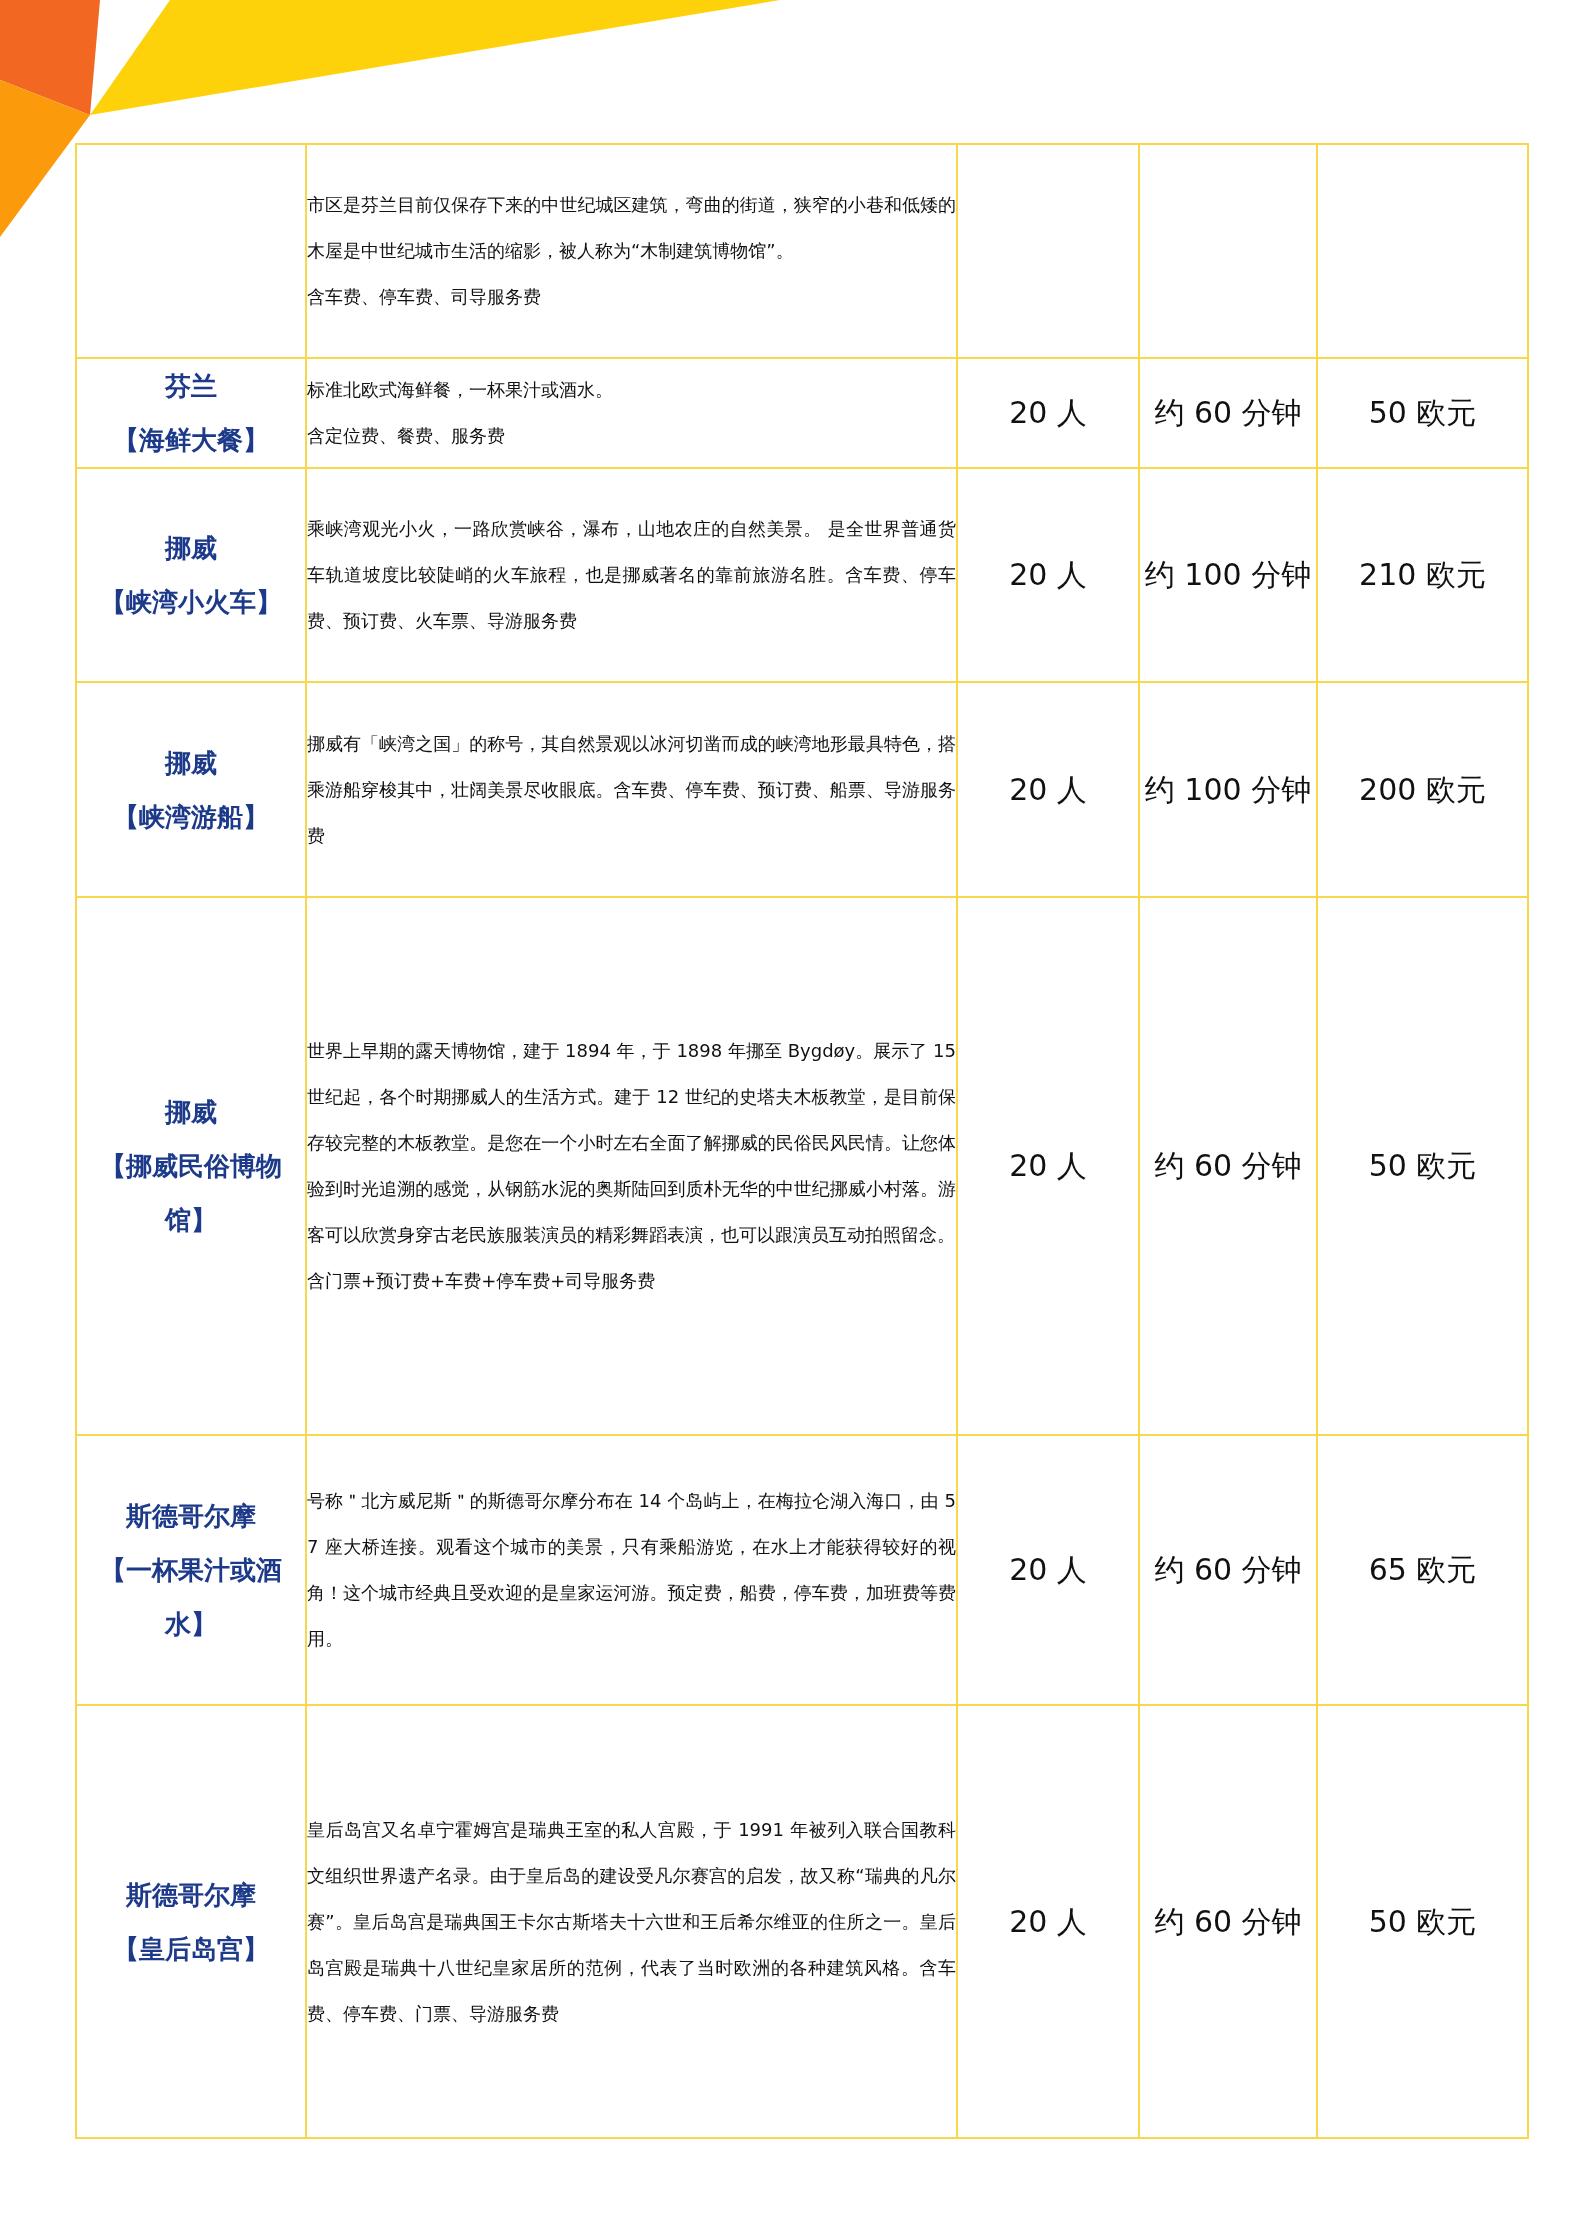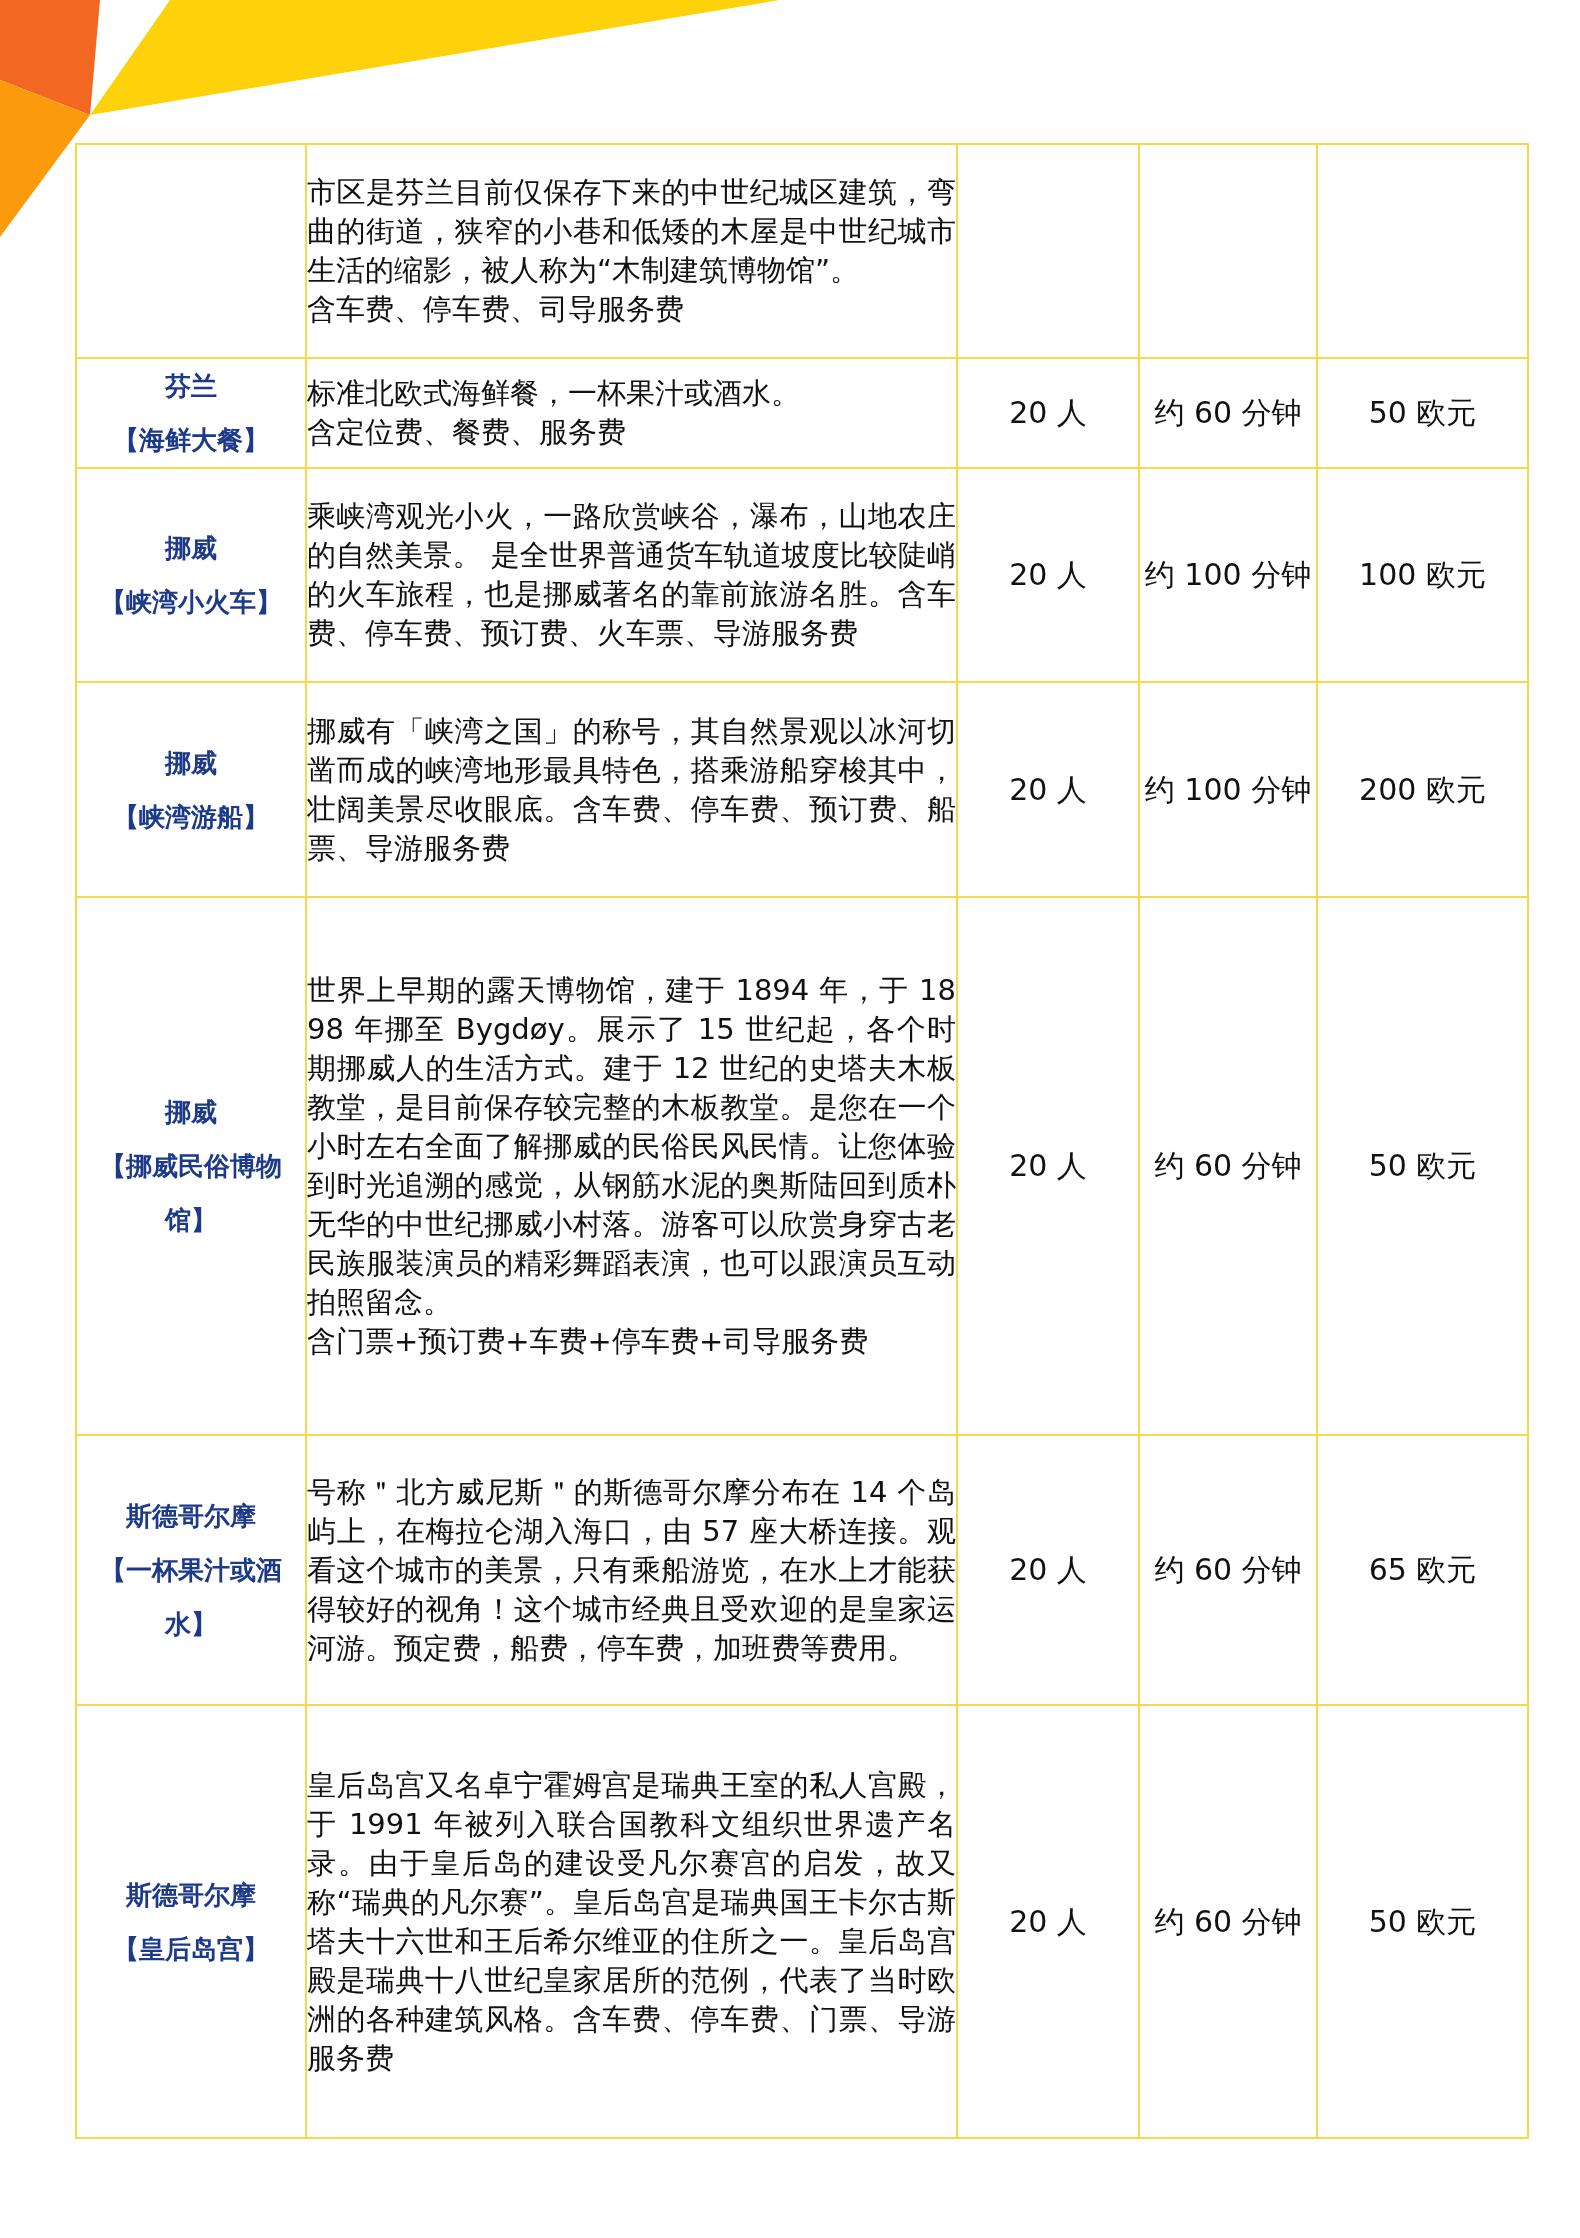--- a/index.html
+++ b/index.html
@@ -9,21 +9,21 @@
   table.tour {
     position: absolute; left: 75px; top: 143px;
     border-collapse: collapse; table-layout: fixed;
   }
   table.tour td {
     border: 2px solid #f8d74a; padding: 0; vertical-align: middle;
     box-sizing: border-box;
   }
   td.loc { text-align: center; font-weight: bold; color: #1d3a8a;
            font-size: 26px; line-height: 54px; padding: 0 10px; border-radius: 10px; }
-  td.desc { font-size: 29px; line-height: 39px; padding: 0 18px 0 22px;
+  td.desc { font-size: 18px; line-height: 46px; padding: 0 18px 0 22px;
             text-align: justify; word-break: break-all; }
   td.num { text-align: center; font-size: 30px; line-height: 54px; padding: 0 24px; }
   .line { display: block; }
 </style>
 </head>
 <body>
 
 <svg class="deco" width="800" height="250" viewBox="0 0 800 250">
   <polygon points="0,0 100,0 90,115 0,80" fill="#f26722"></polygon>
   <polygon points="0,80 90,115 0,237" fill="#fb9a0a"></polygon>
@@ -70,21 +70,21 @@
     <tr style="height:214px">
       <td class="loc">
         <span class="line">挪威</span>
         <span class="line">【峡湾小火车】</span>
       </td>
       <td class="desc">
         <span class="line">乘峡湾观光小火，一路欣赏峡谷，瀑布，山地农庄的自然美景。  是全世界普通货车轨道坡度比较陡峭的火车旅程，也是挪威著名的靠前旅游名胜。含车费、停车费、预订费、火车票、导游服务费</span>
       </td>
       <td class="num">20 人</td>
       <td class="num">约 100 分钟</td>
-      <td class="num">100 欧元</td>
+      <td class="num">210 欧元</td>
     </tr>
 
     <tr style="height:215px">
       <td class="loc">
         <span class="line">挪威</span>
         <span class="line">【峡湾游船】</span>
       </td>
       <td class="desc">
         <span class="line">挪威有「峡湾之国」的称号，其自然景观以冰河切凿而成的峡湾地形最具特色，搭乘游船穿梭其中，壮阔美景尽收眼底。含车费、停车费、预订费、船票、导游服务费</span>
       </td>

